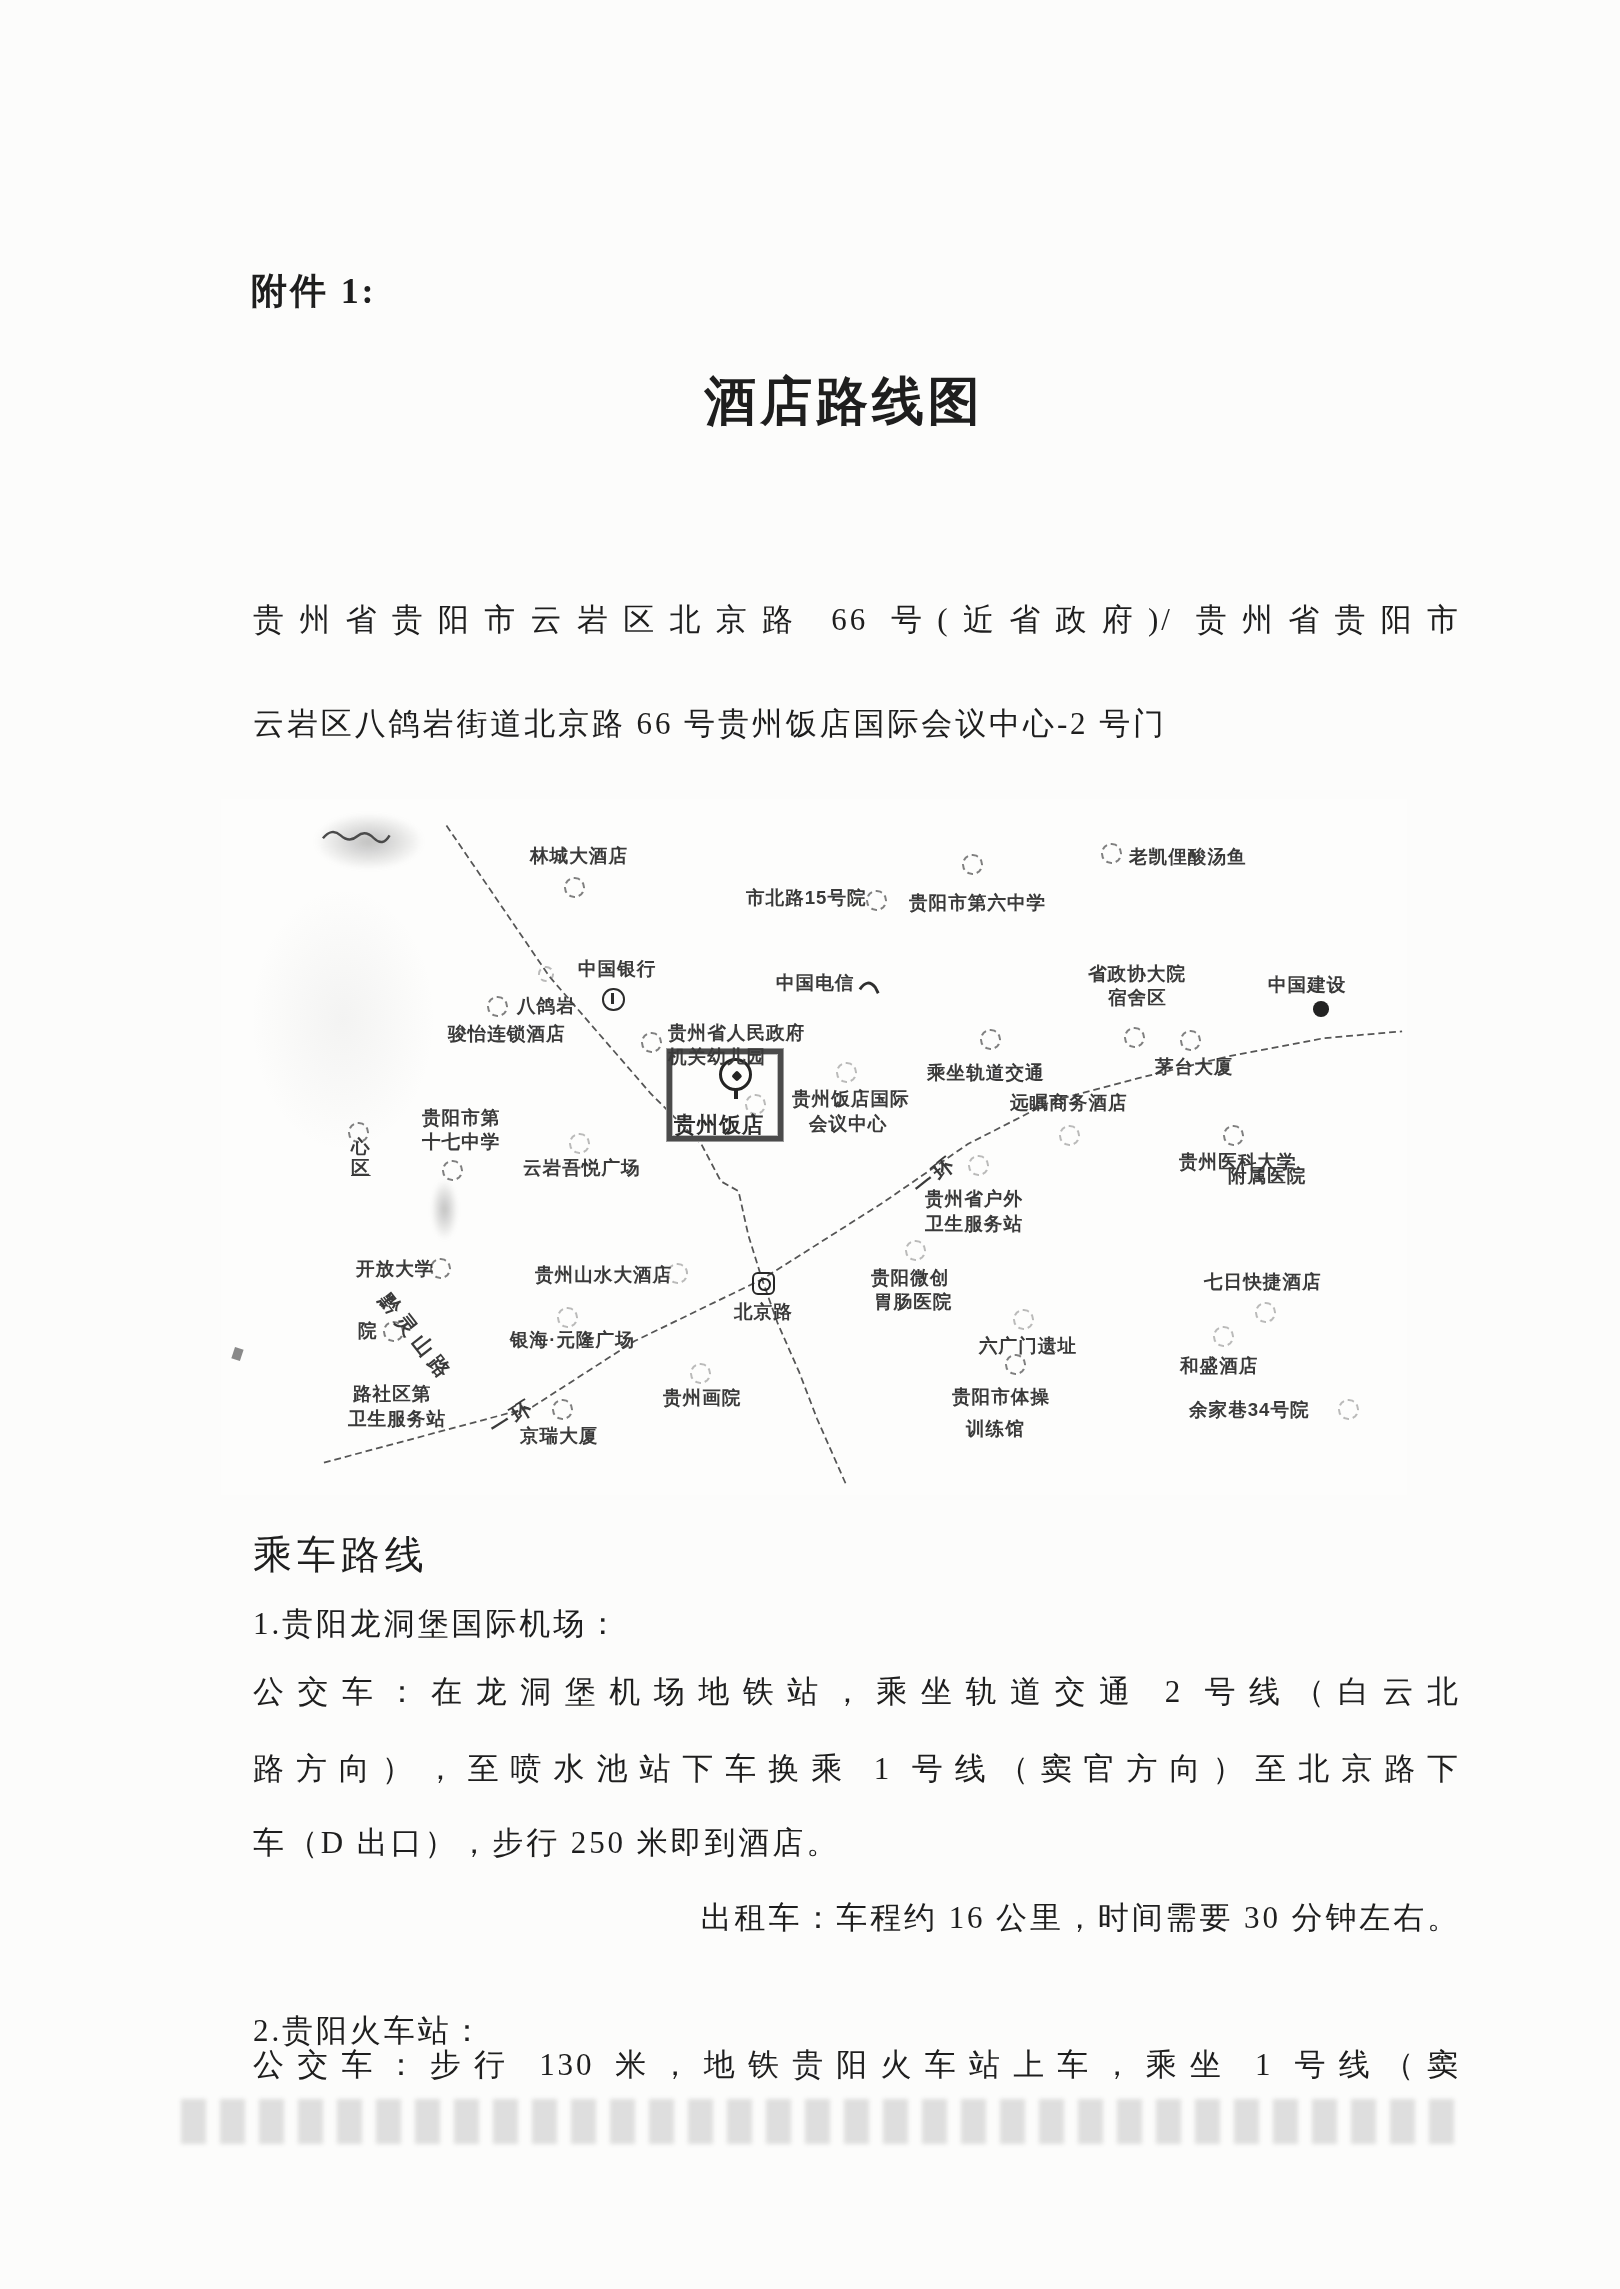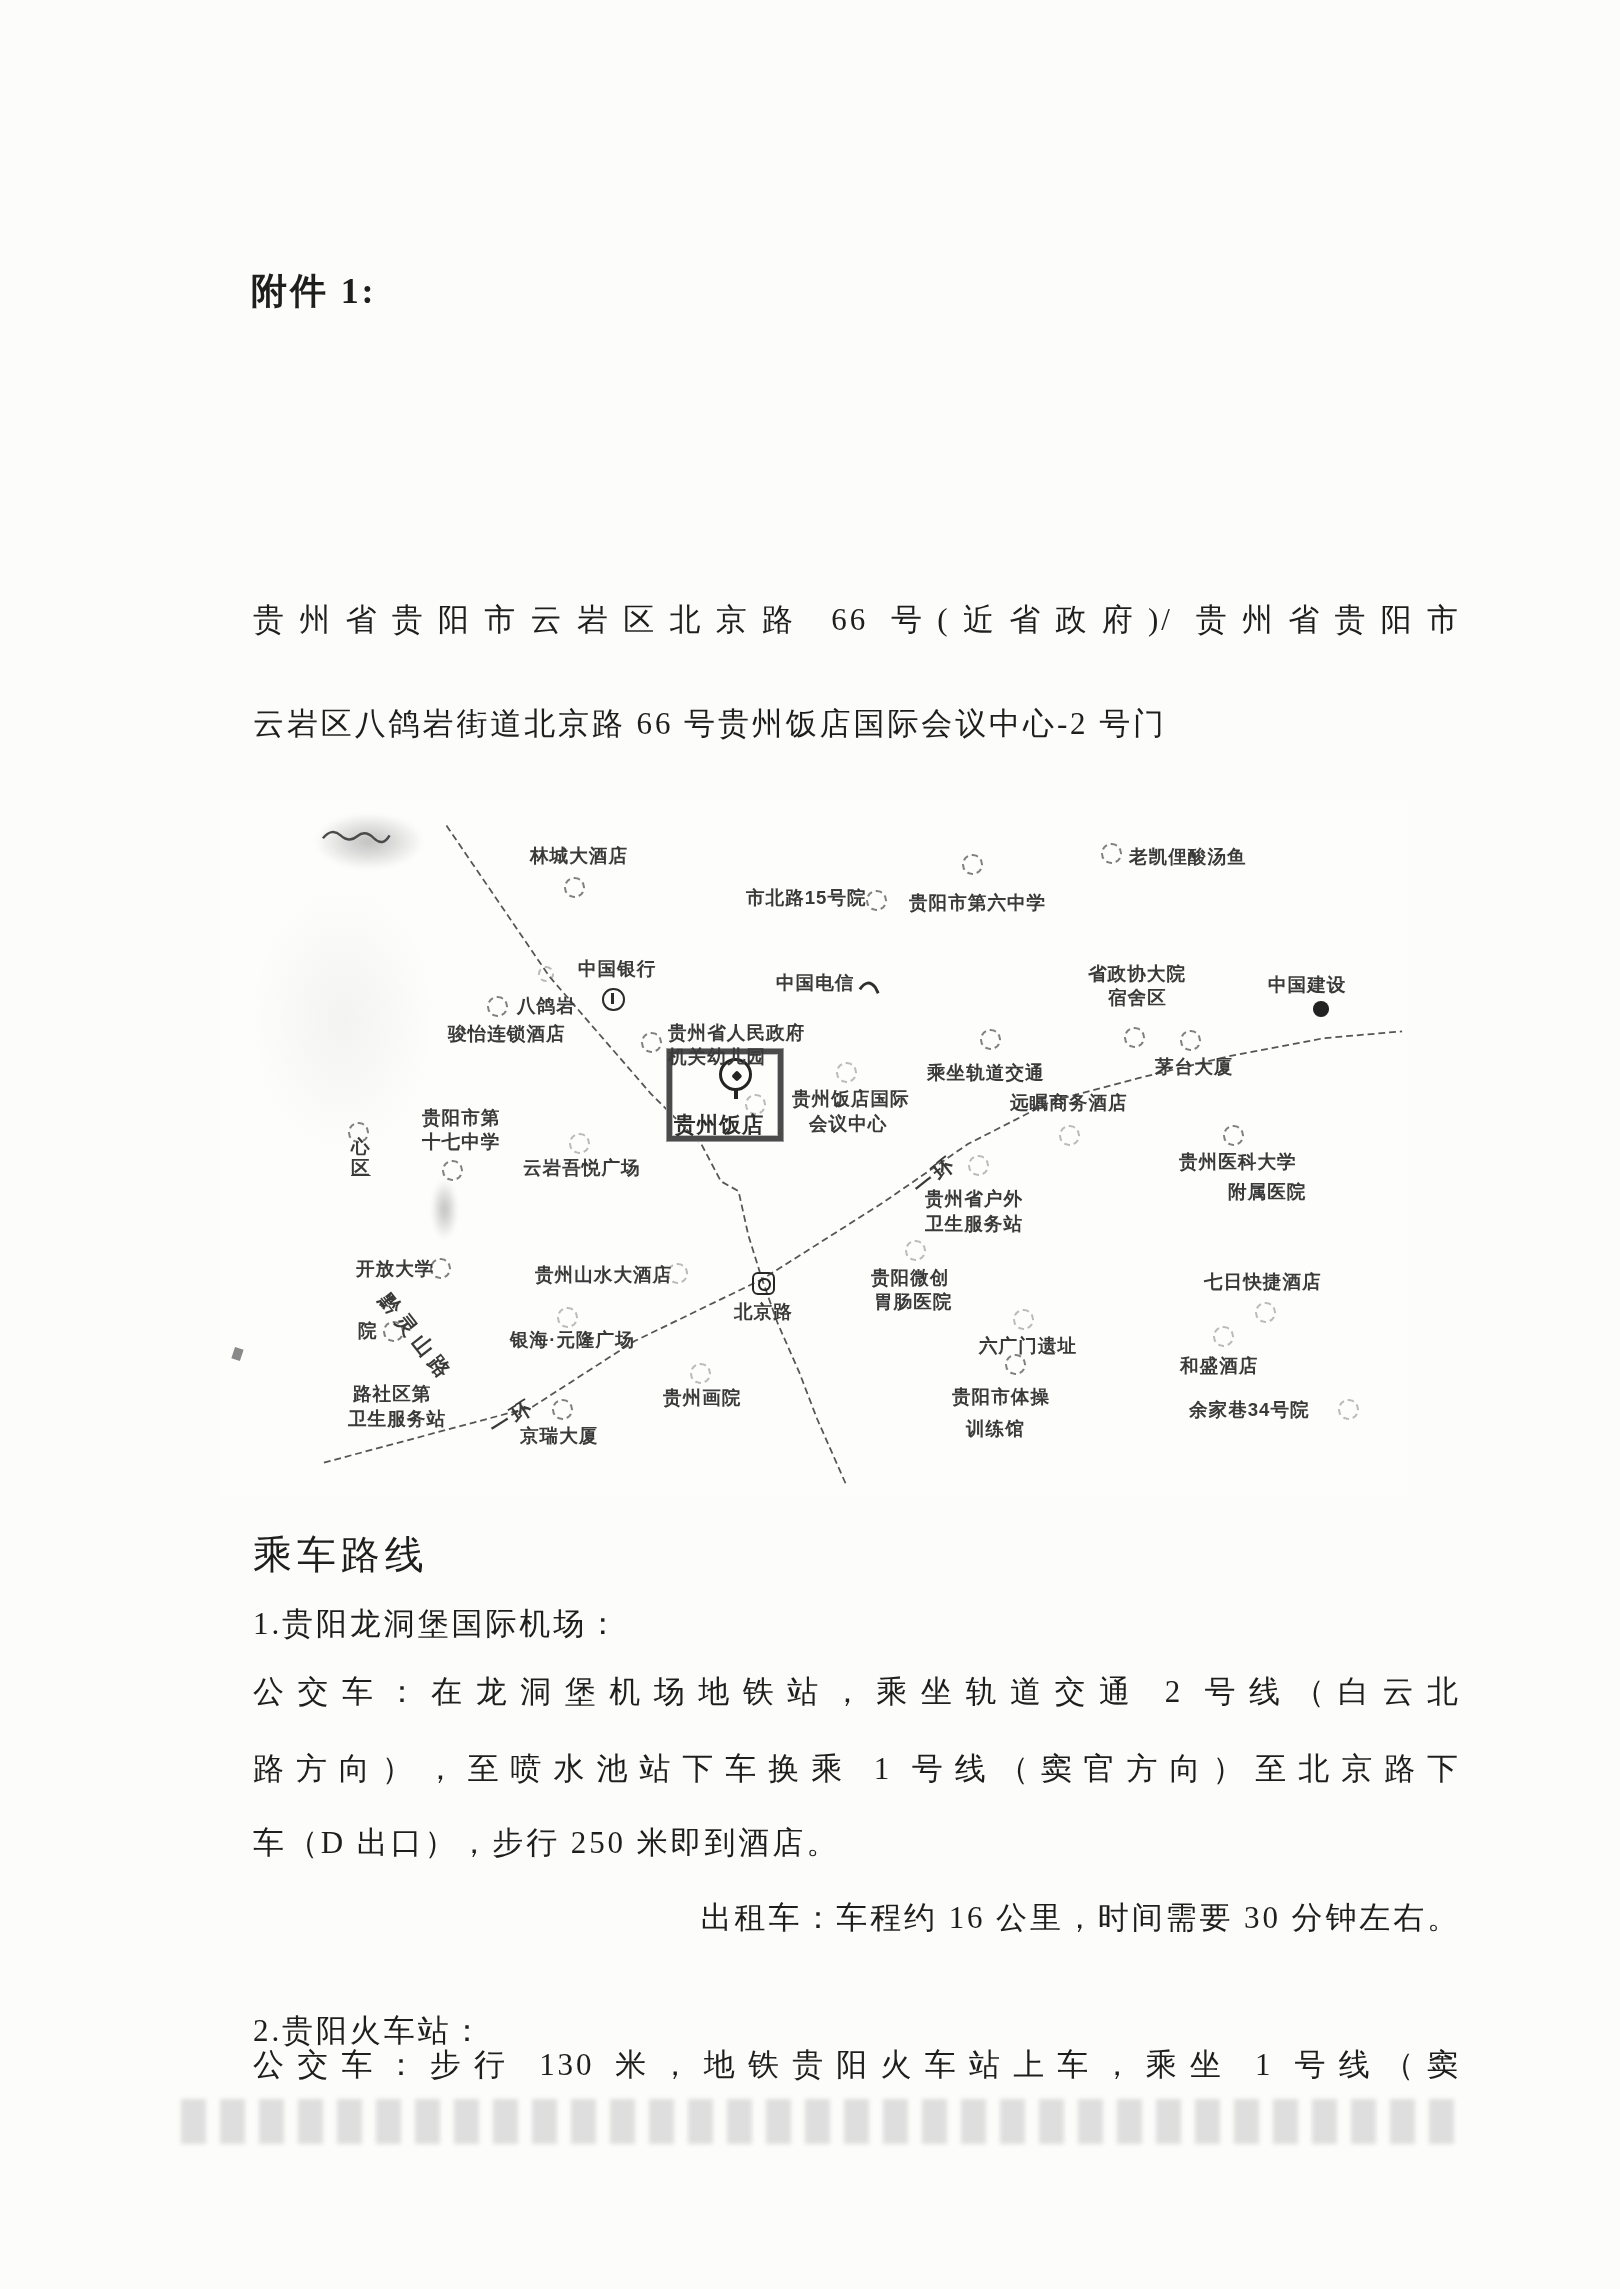--- a/index.html
+++ b/index.html
@@ -48,20 +48,21 @@
   .blob{position:absolute;background:radial-gradient(ellipse at center,rgba(130,130,130,.8),rgba(130,130,130,0) 70%);}
   .mark{position:absolute;width:8.8px;height:11.8px;background:#3c3c3c;opacity:.6;transform:rotate(18deg);}
   svg.roads{position:absolute;left:0;top:0;}
 </style>
 </head>
 <body>
 
 <div class="page">
 
   <div class="abs att">附件 1:</div>
+  <div class="abs title">酒店路线图</div>
   <div class="abs bodyline just addr1">贵州省贵阳市云岩区北京路 66 号(近省政府)/ 贵州省贵阳市</div>
   <div class="abs bodyline addr2">云岩区八鸽岩街道北京路 66 号贵州饭店国际会议中心-2 号门</div>
 
   <div class="abs map">
 
     <div class="smudge" style="left:93px;top:13.7px;width:110px;height:57px;"></div>
     <div class="smudge" style="left:210px;top:380px;width:27.4px;height:61px;"></div>
     <div class="blob" style="left:29px;top:88px;width:186px;height:265px;opacity:.10;"></div>
     <div class="mark" style="left:11.8px;top:549px;"></div>
 
@@ -124,21 +125,21 @@
     <div class="lbl" style="left:227px;top:222px;">骏怡连锁酒店</div>
     <div class="lbl" style="left:447px;top:221px;">贵州省人民政府</div>
     <div class="lbl" style="left:447px;top:245px;">机关幼儿园</div>
     <div class="lbl" style="left:706px;top:261px;">乘坐轨道交通</div>
     <div class="lbl" style="left:1047px;top:173px;">中国建设</div>
     <div class="lbl" style="left:934px;top:255px;">茅台大厦</div>
     <div class="lbl" style="left:571px;top:287px;">贵州饭店国际</div>
     <div class="lbl" style="left:588px;top:312px;">会议中心</div>
     <div class="lbl" style="left:789px;top:291px;">远瞩商务酒店</div>
     <div class="lbl" style="left:958px;top:350px;">贵州医科大学</div>
-    <div class="lbl" style="left:975px;top:380px;padding-left:32px;">附属医院</div>
+    <div class="lbl" style="left:975px;top:364px;padding-left:32px;">附属医院</div>
     <div class="lbl" style="left:201px;top:306px;">贵阳市第</div>
     <div class="lbl" style="left:201px;top:330px;">十七中学</div>
     <div class="lbl" style="left:130px;top:335px;">心</div>
     <div class="lbl" style="left:130px;top:356px;text-decoration:underline;">区</div>
     <div class="lbl" style="left:302px;top:356px;">云岩吾悦广场</div>
     <div class="lbl" style="left:135px;top:457px;">开放大学</div>
     <div class="lbl" style="left:314px;top:463px;">贵州山水大酒店</div>
     <div class="lbl" style="left:137px;top:519px;">院</div>
     <div class="lbl" style="left:289px;top:528px;">银海·元隆广场</div>
     <div class="lbl" style="left:513px;top:500px;">北京路</div>

